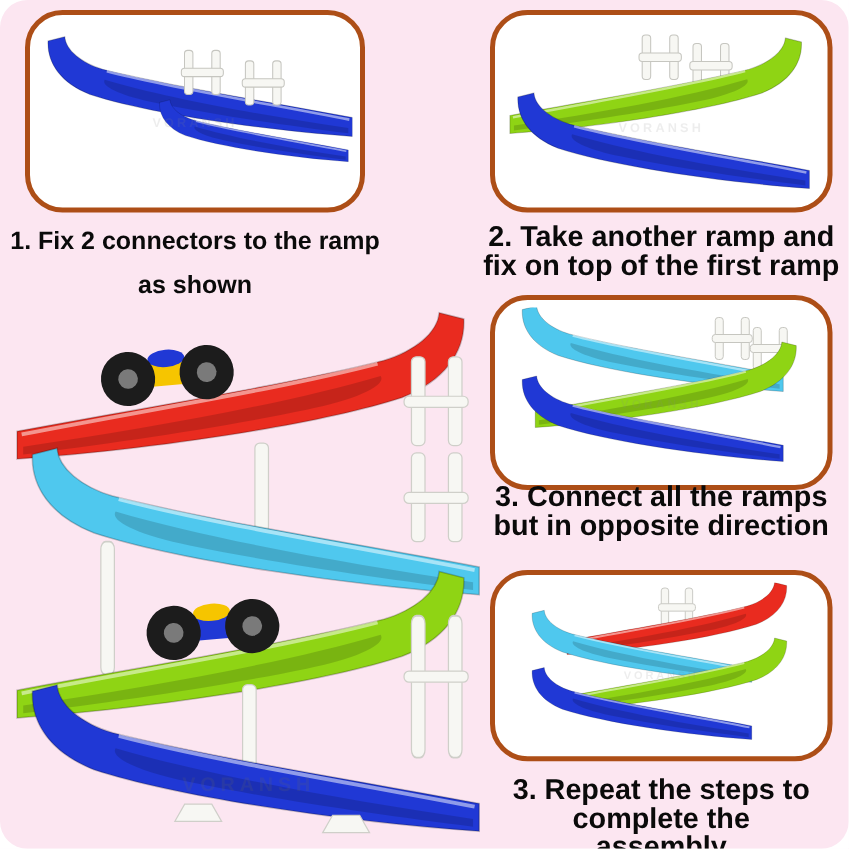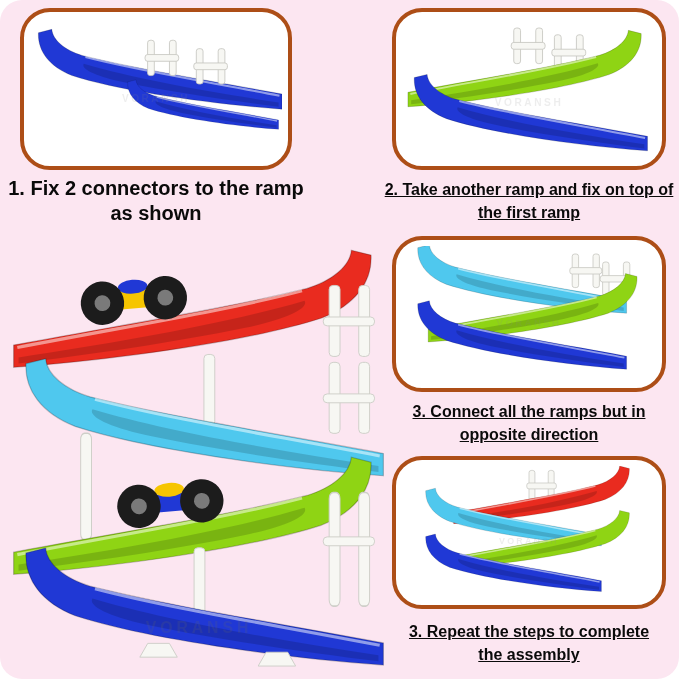--- a/index.html
+++ b/index.html
@@ -13,22 +13,22 @@
     position:absolute;box-sizing:border-box;
     background:var(--panel-bg,#fff);
     border:4px solid var(--panel-border,#ad4e17);
     border-radius:30px;overflow:hidden;
   }
   .panel svg{display:block;width:100%;height:100%;padding:6px;box-sizing:border-box;}
   .caption{
     position:absolute;margin:0;font-weight:bold;text-align:center;
     color:var(--text-color,#0a0a0a);
   }
-  .cap-large{font-size:20px;line-height:25px;text-align:center;}
-  .cap-small{font-size:16px;line-height:23px;text-decoration:underline;}
+  .cap-large{font-size:20px;line-height:35px;text-align:center;}
+  .cap-small{font-size:23px;line-height:23px;}
   .hero{position:absolute;left:6px;top:246px;width:386px;height:424px;}
   .hero svg{display:block;width:100%;height:100%;}
   svg text{font-family:"Liberation Sans",sans-serif;font-weight:bold;}
 </style>
 </head>
 <body>
 
 <div class="canvas">
 
   <svg width="0" height="0" style="position:absolute" aria-hidden="true">
@@ -74,21 +74,21 @@
   <section class="panel" style="left:392px;top:236px;width:274px;height:156px">
     <svg viewBox="0 0 300 170">
       <use href="#conn" transform="translate(204,10)" fill="#f7f7f3"></use>
       <use href="#conn" transform="translate(242,20)" fill="#f7f7f3"></use>
       <use href="#rampL" transform="translate(2,-6) scale(0.9)" fill="#4fc8ee"></use>
       <use href="#rampL" transform="translate(294,30) scale(0.9) scale(-1,1)" fill="#8fd414"></use>
       <use href="#rampL" transform="translate(2,64) scale(0.9)" fill="#2038d5"></use>
       <text x="150" y="100" font-size="12" text-anchor="middle" fill="#888" opacity="0.14" letter-spacing="3">VORANSH</text>
     </svg>
   </section>
-  <p class="caption cap-small" style="left:394px;top:400px;width:270px">3. Connect all the ramps but in opposite direction</p>
+  <p class="caption cap-small" style="left:394px;top:386px;width:270px">3. Connect all the ramps but in opposite direction</p>
 
   <section class="panel" style="left:392px;top:456px;width:274px;height:153px">
     <svg viewBox="0 0 300 180">
       <use href="#conn" transform="translate(150,6)" fill="#f7f7f3"></use>
       <use href="#rampL" transform="translate(294,-4) scale(0.82) scale(-1,1)" fill="#e92b1f"></use>
       <use href="#rampL" transform="translate(2,26) scale(0.82)" fill="#4fc8ee"></use>
       <use href="#rampL" transform="translate(294,56) scale(0.82) scale(-1,1)" fill="#8fd414"></use>
       <use href="#rampL" transform="translate(2,88) scale(0.82)" fill="#2038d5"></use>
       <text x="150" y="105" font-size="12" text-anchor="middle" fill="#888" opacity="0.14" letter-spacing="3">VORANSH</text>
     </svg>

